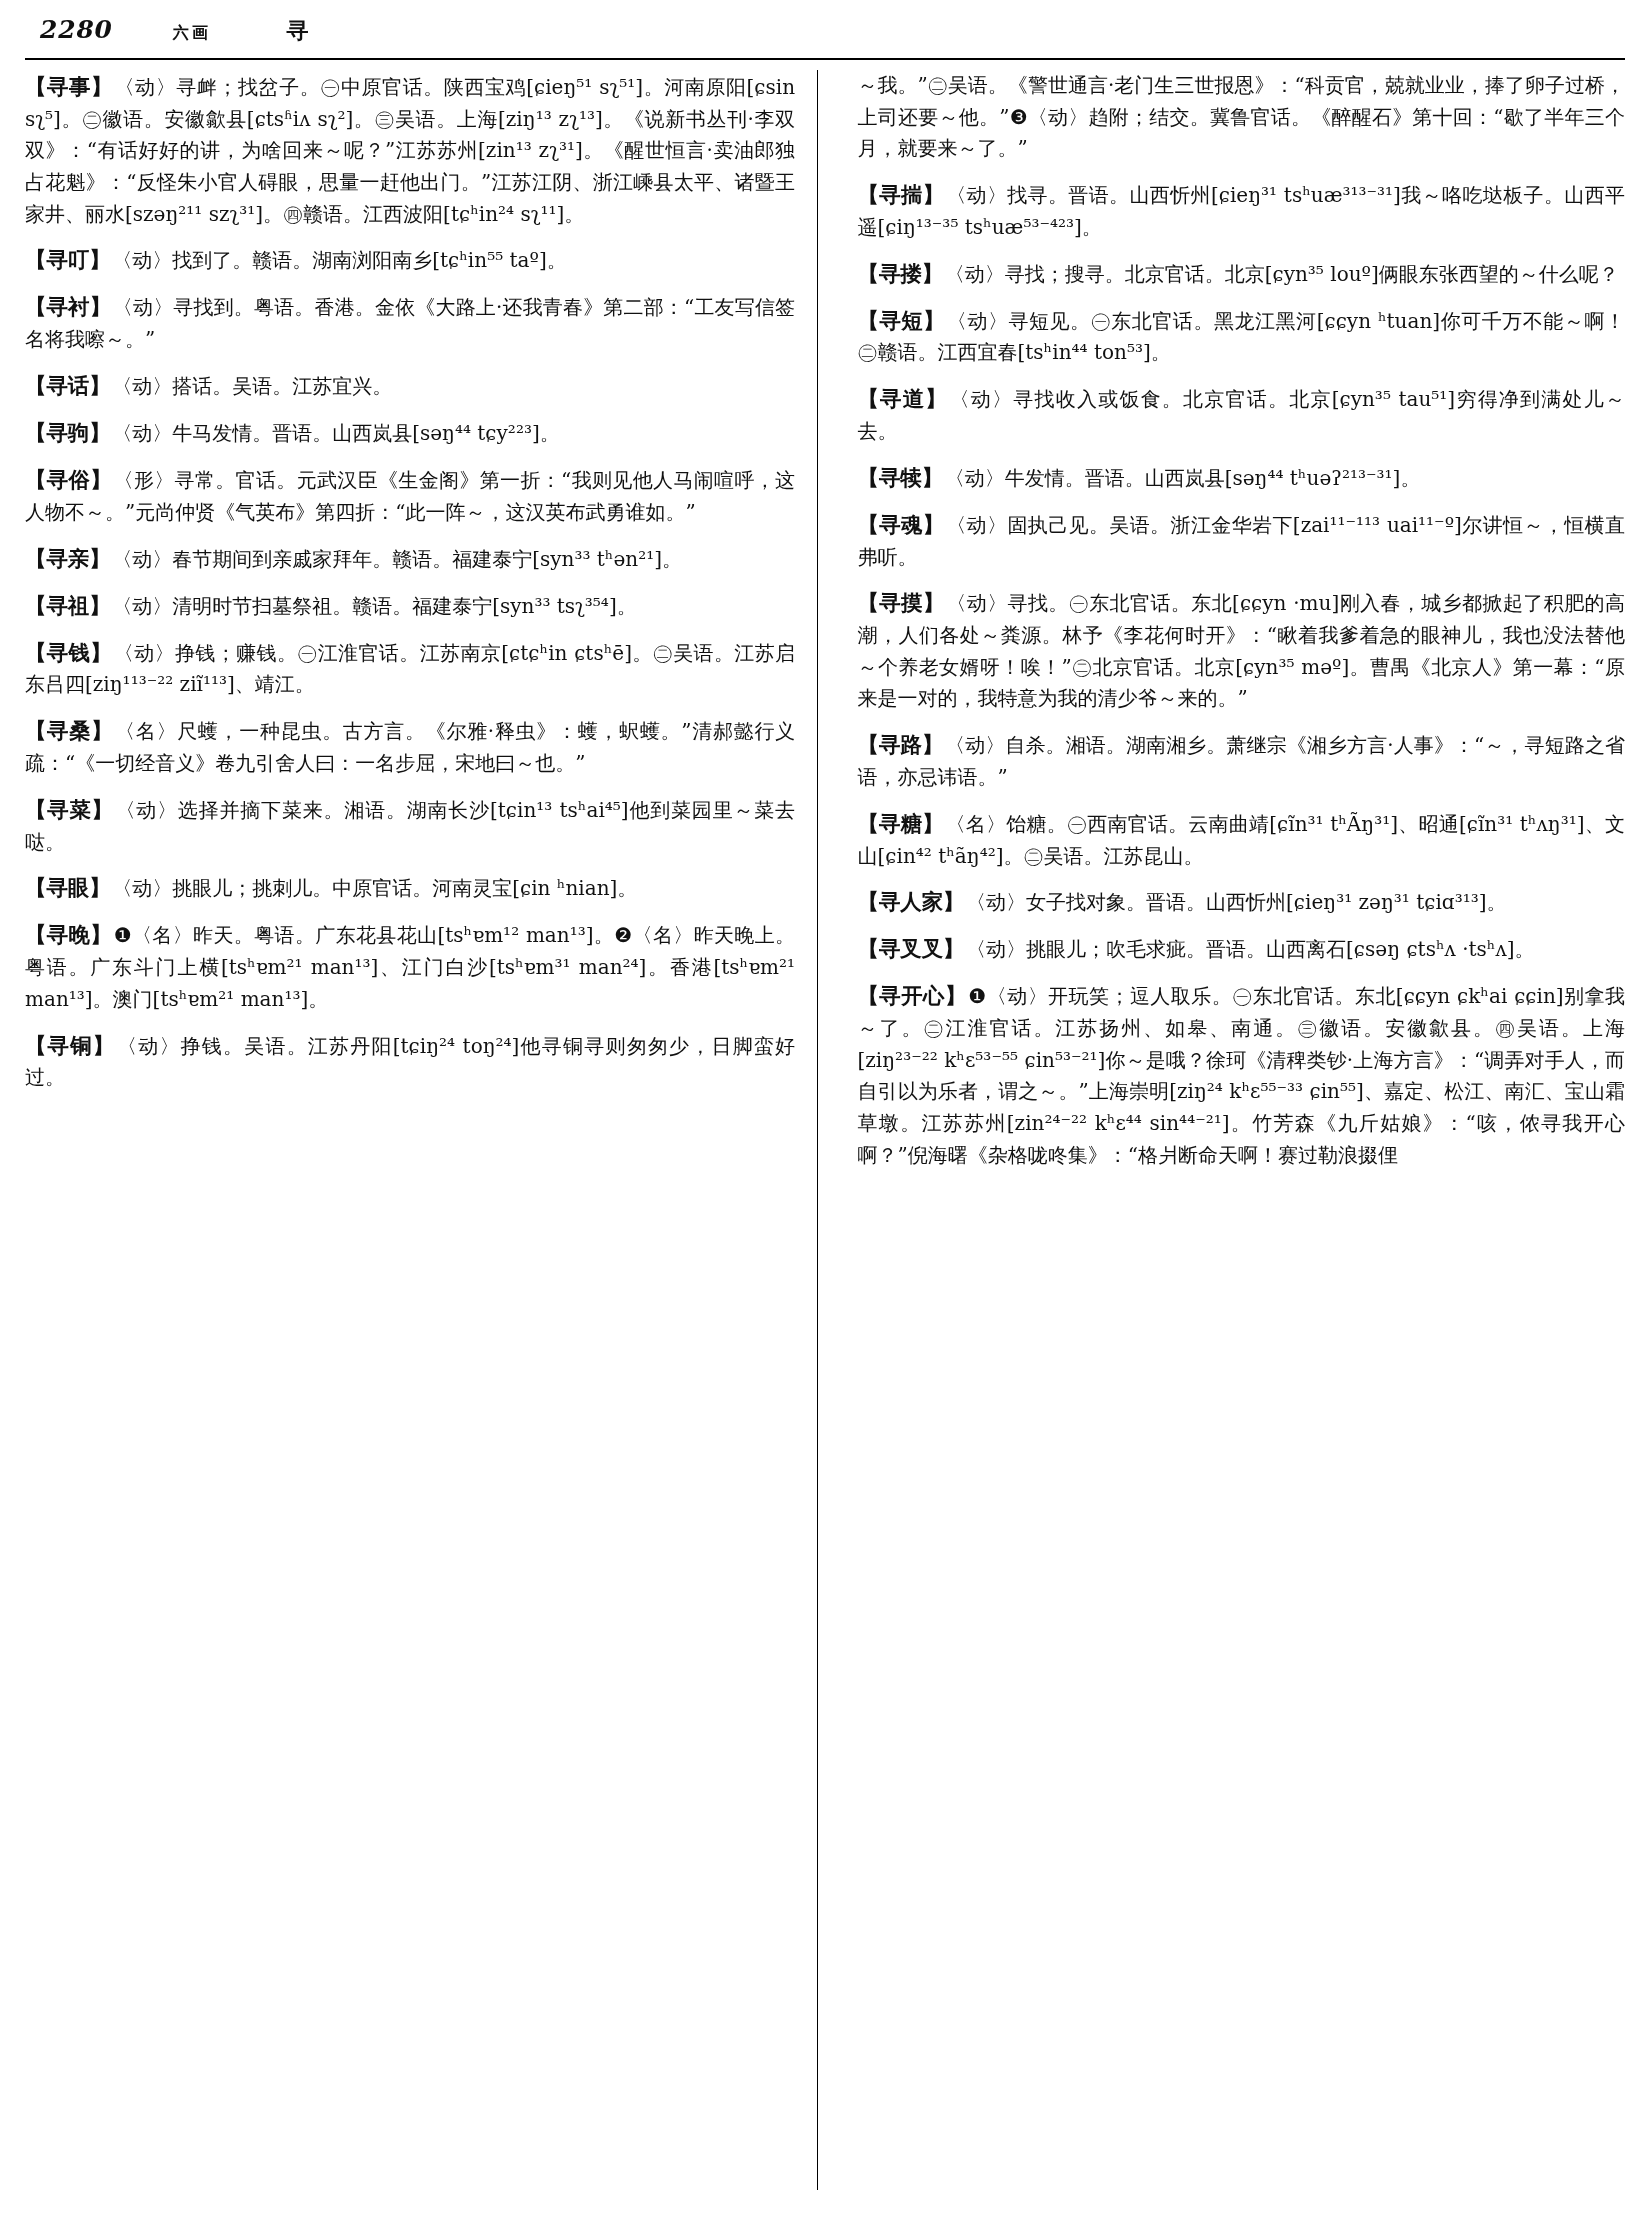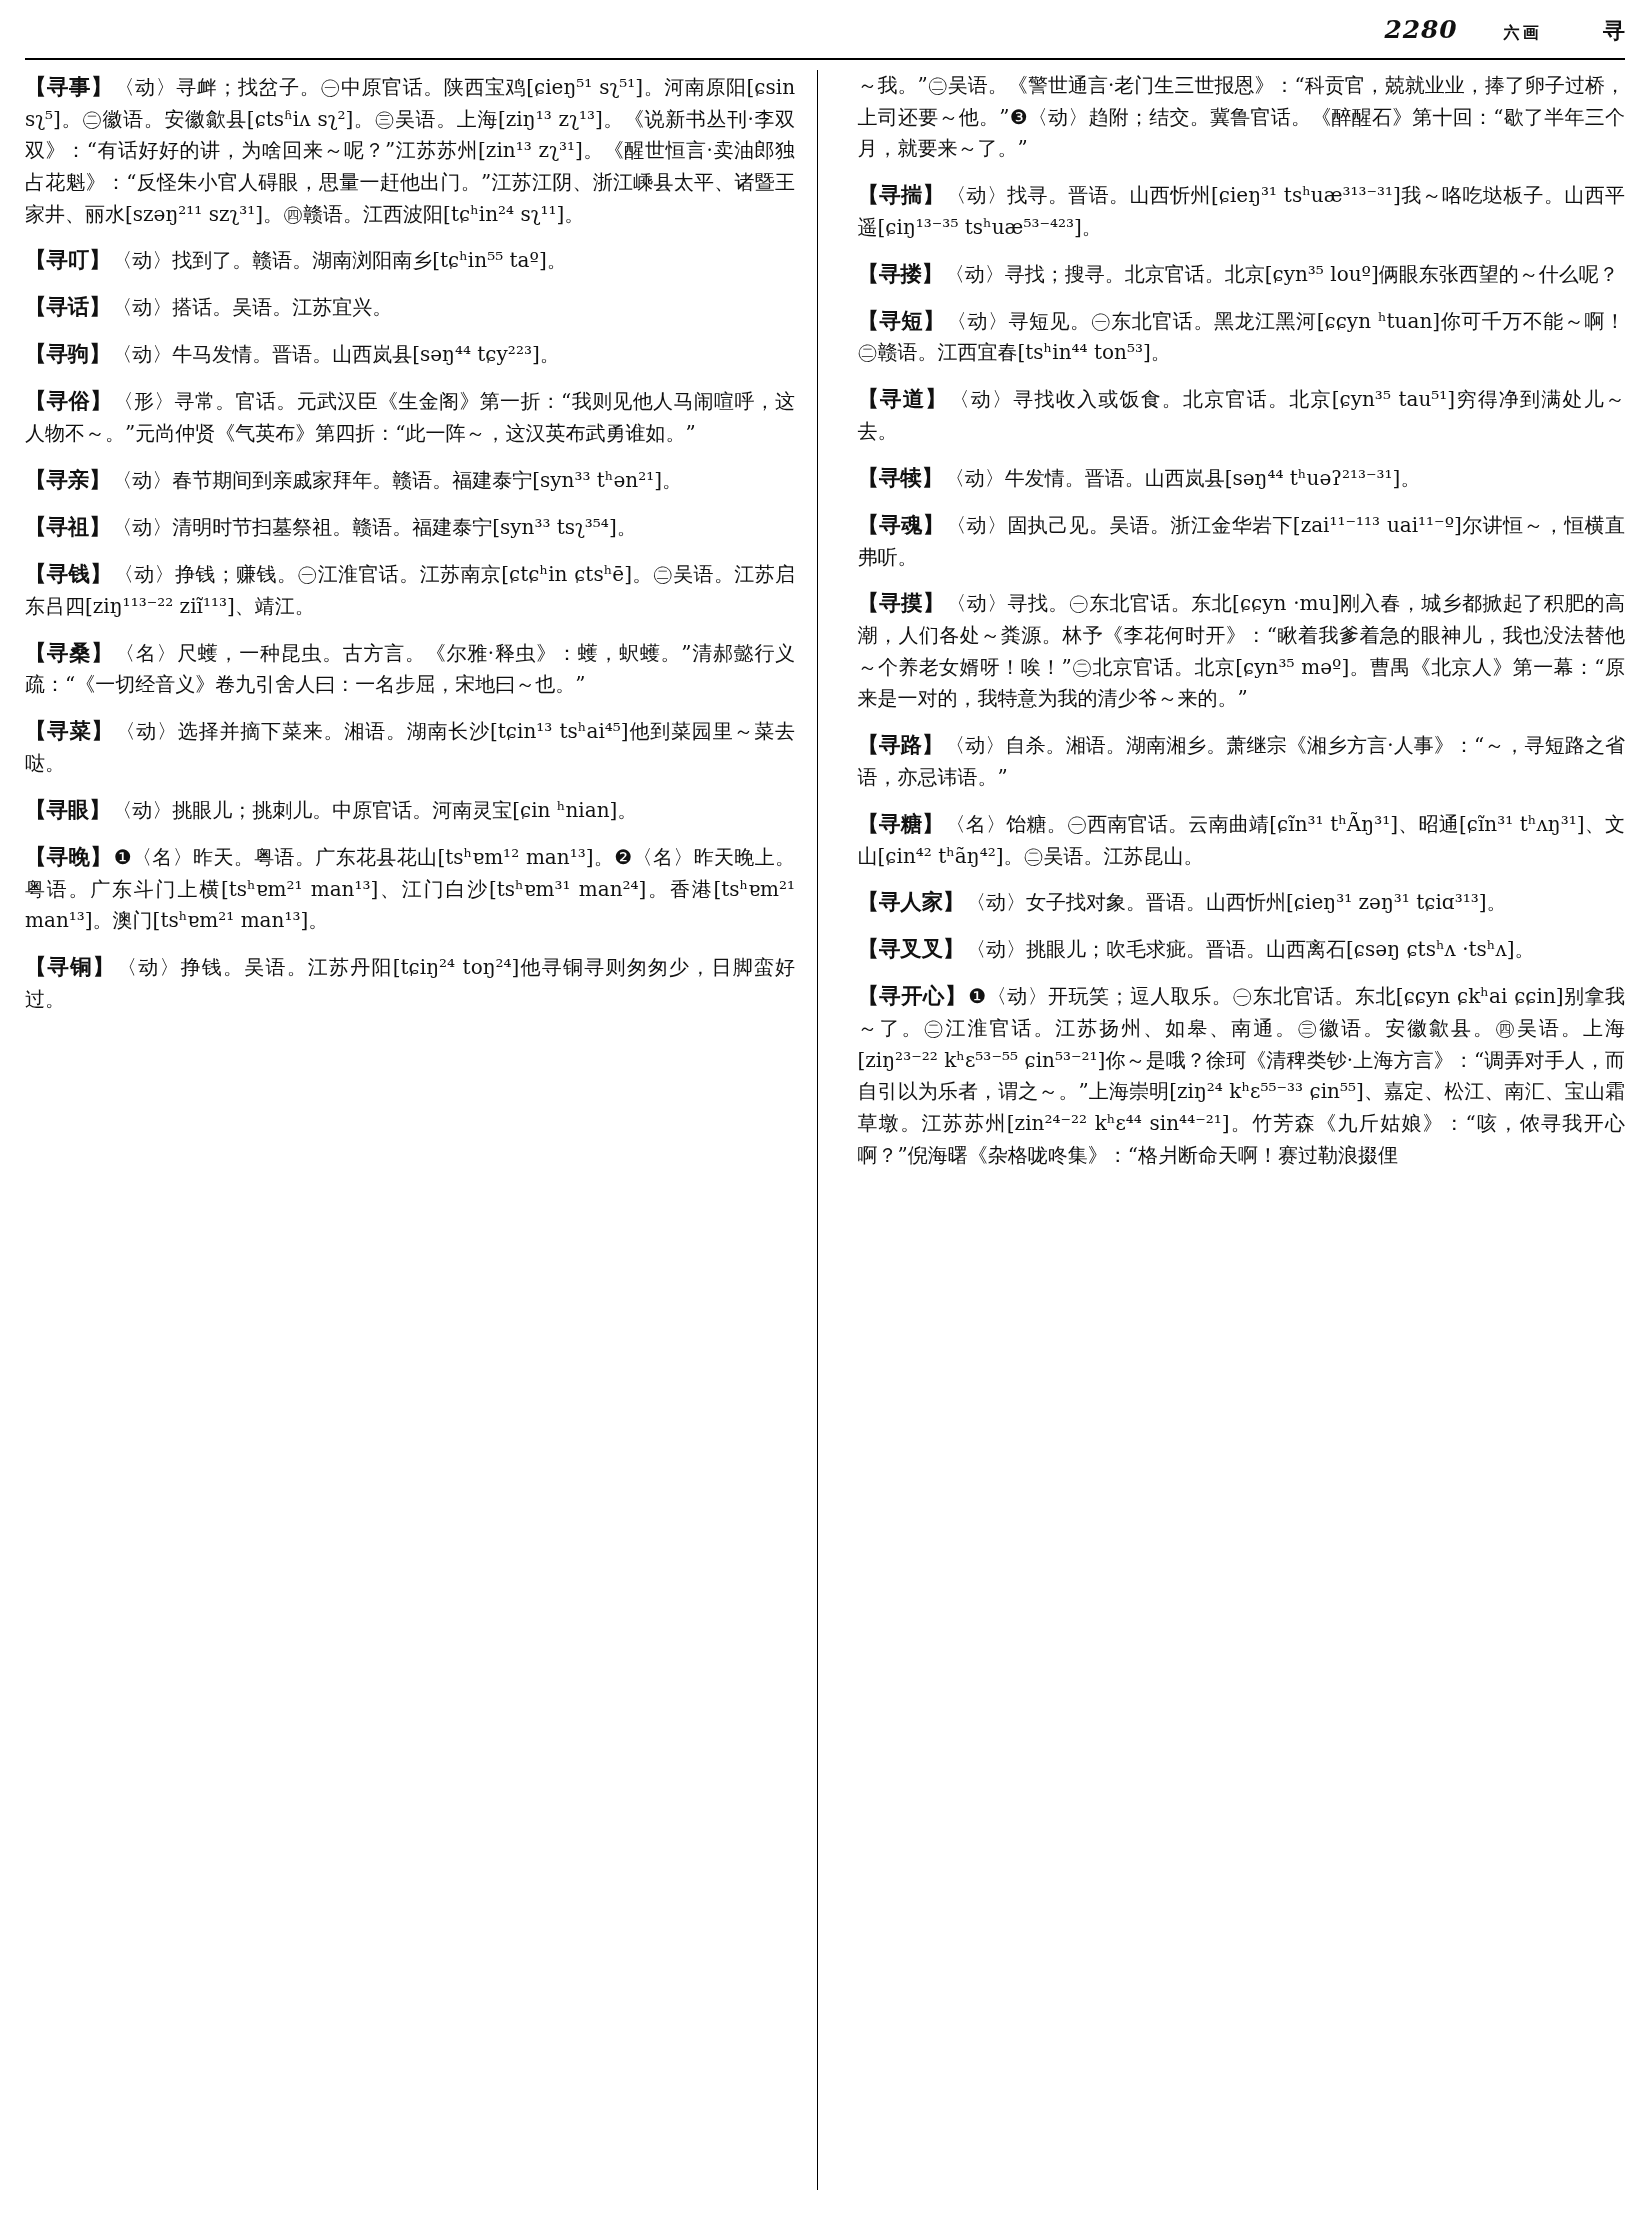--- a/index.html
+++ b/index.html
@@ -18,24 +18,23 @@
     width: 1650px;
     height: 2227px;
     position: relative;
     box-sizing: border-box;
     padding: 15px 25px 8.2px 25px;
   }
   
   .header {
     display: flex;
     align-items: baseline;
-    gap: 46px;
+    gap: 60px;
     padding-left: 15px;
     height: 38px;
-    justify-content: flex-end;
   }
   .header .pageno {
     font-family: "DejaVu Serif", serif;
     font-style: italic;
     font-weight: bold;
     font-size: 25px;
     letter-spacing: 0.8px;
   }
   .header .hdr-stroke {
     font-size: 16px;
@@ -89,20 +88,21 @@
     <span class="hdr-stroke">六画</span>
     <span class="hdr-char">寻</span>
   </div>
   <div class="rule"></div>
 
   <div class="cols">
 
     <div class="col col-left">
       <div class="entry"><span class="headword">【寻事】</span><span>〈动〉寻衅；找岔子。㊀中原官话。陕西宝鸡[ɕieŋ⁵¹ sʅ⁵¹]。河南原阳[ɕsin sʅ⁵]。㊁徽语。安徽歙县[ɕtsʱiʌ sʅ²]。㊂吴语。上海[ziŋ¹³ zʅ¹³]。《说新书丛刊·李双双》：“有话好好的讲，为啥回来～呢？”江苏苏州[zin¹³ zʅ³¹]。《醒世恒言·卖油郎独占花魁》：“反怪朱小官人碍眼，思量一赶他出门。”江苏江阴、浙江嵊县太平、诸暨王家井、丽水[szəŋ²¹¹ szʅ³¹]。㊃赣语。江西波阳[tɕʰin²⁴ sʅ¹¹]。</span></div>
       <div class="entry"><span class="headword">【寻叮】</span><span>〈动〉找到了。赣语。湖南浏阳南乡[tɕʰin⁵⁵ taº]。</span></div>
+      <div class="entry"><span class="headword">【寻衬】</span><span>〈动〉寻找到。粤语。香港。金依《大路上·还我青春》第二部：“工友写信签名将我嚓～。”</span></div>
       <div class="entry"><span class="headword">【寻话】</span><span>〈动〉搭话。吴语。江苏宜兴。</span></div>
       <div class="entry"><span class="headword">【寻驹】</span><span>〈动〉牛马发情。晋语。山西岚县[səŋ⁴⁴ tɕy²²³]。</span></div>
       <div class="entry"><span class="headword">【寻俗】</span><span>〈形〉寻常。官话。元武汉臣《生金阁》第一折：“我则见他人马闹喧呼，这人物不～。”元尚仲贤《气英布》第四折：“此一阵～，这汉英布武勇谁如。”</span></div>
       <div class="entry"><span class="headword">【寻亲】</span><span>〈动〉春节期间到亲戚家拜年。赣语。福建泰宁[syn³³ tʰən²¹]。</span></div>
       <div class="entry"><span class="headword">【寻祖】</span><span>〈动〉清明时节扫墓祭祖。赣语。福建泰宁[syn³³ tsʅ³⁵⁴]。</span></div>
       <div class="entry"><span class="headword">【寻钱】</span><span>〈动〉挣钱；赚钱。㊀江淮官话。江苏南京[ɕtɕʰin ɕtsʰē]。㊁吴语。江苏启东吕四[ziŋ¹¹³⁻²² ziĩ¹¹³]、靖江。</span></div>
       <div class="entry"><span class="headword">【寻桑】</span><span>〈名〉尺蠖，一种昆虫。古方言。《尔雅·释虫》：蠖，蚇蠖。”清郝懿行义疏：“《一切经音义》卷九引舍人曰：一名步屈，宋地曰～也。”</span></div>
       <div class="entry"><span class="headword">【寻菜】</span><span>〈动〉选择并摘下菜来。湘语。湖南长沙[tɕin¹³ tsʰai⁴⁵]他到菜园里～菜去哒。</span></div>
       <div class="entry"><span class="headword">【寻眼】</span><span>〈动〉挑眼儿；挑刺儿。中原官话。河南灵宝[ɕin ʰnian]。</span></div>
       <div class="entry"><span class="headword">【寻晚】</span><span>❶〈名〉昨天。粤语。广东花县花山[tsʰɐm¹² man¹³]。❷〈名〉昨天晚上。粤语。广东斗门上横[tsʰɐm²¹ man¹³]、江门白沙[tsʰɐm³¹ man²⁴]。香港[tsʰɐm²¹ man¹³]。澳门[tsʰɐm²¹ man¹³]。</span></div>

